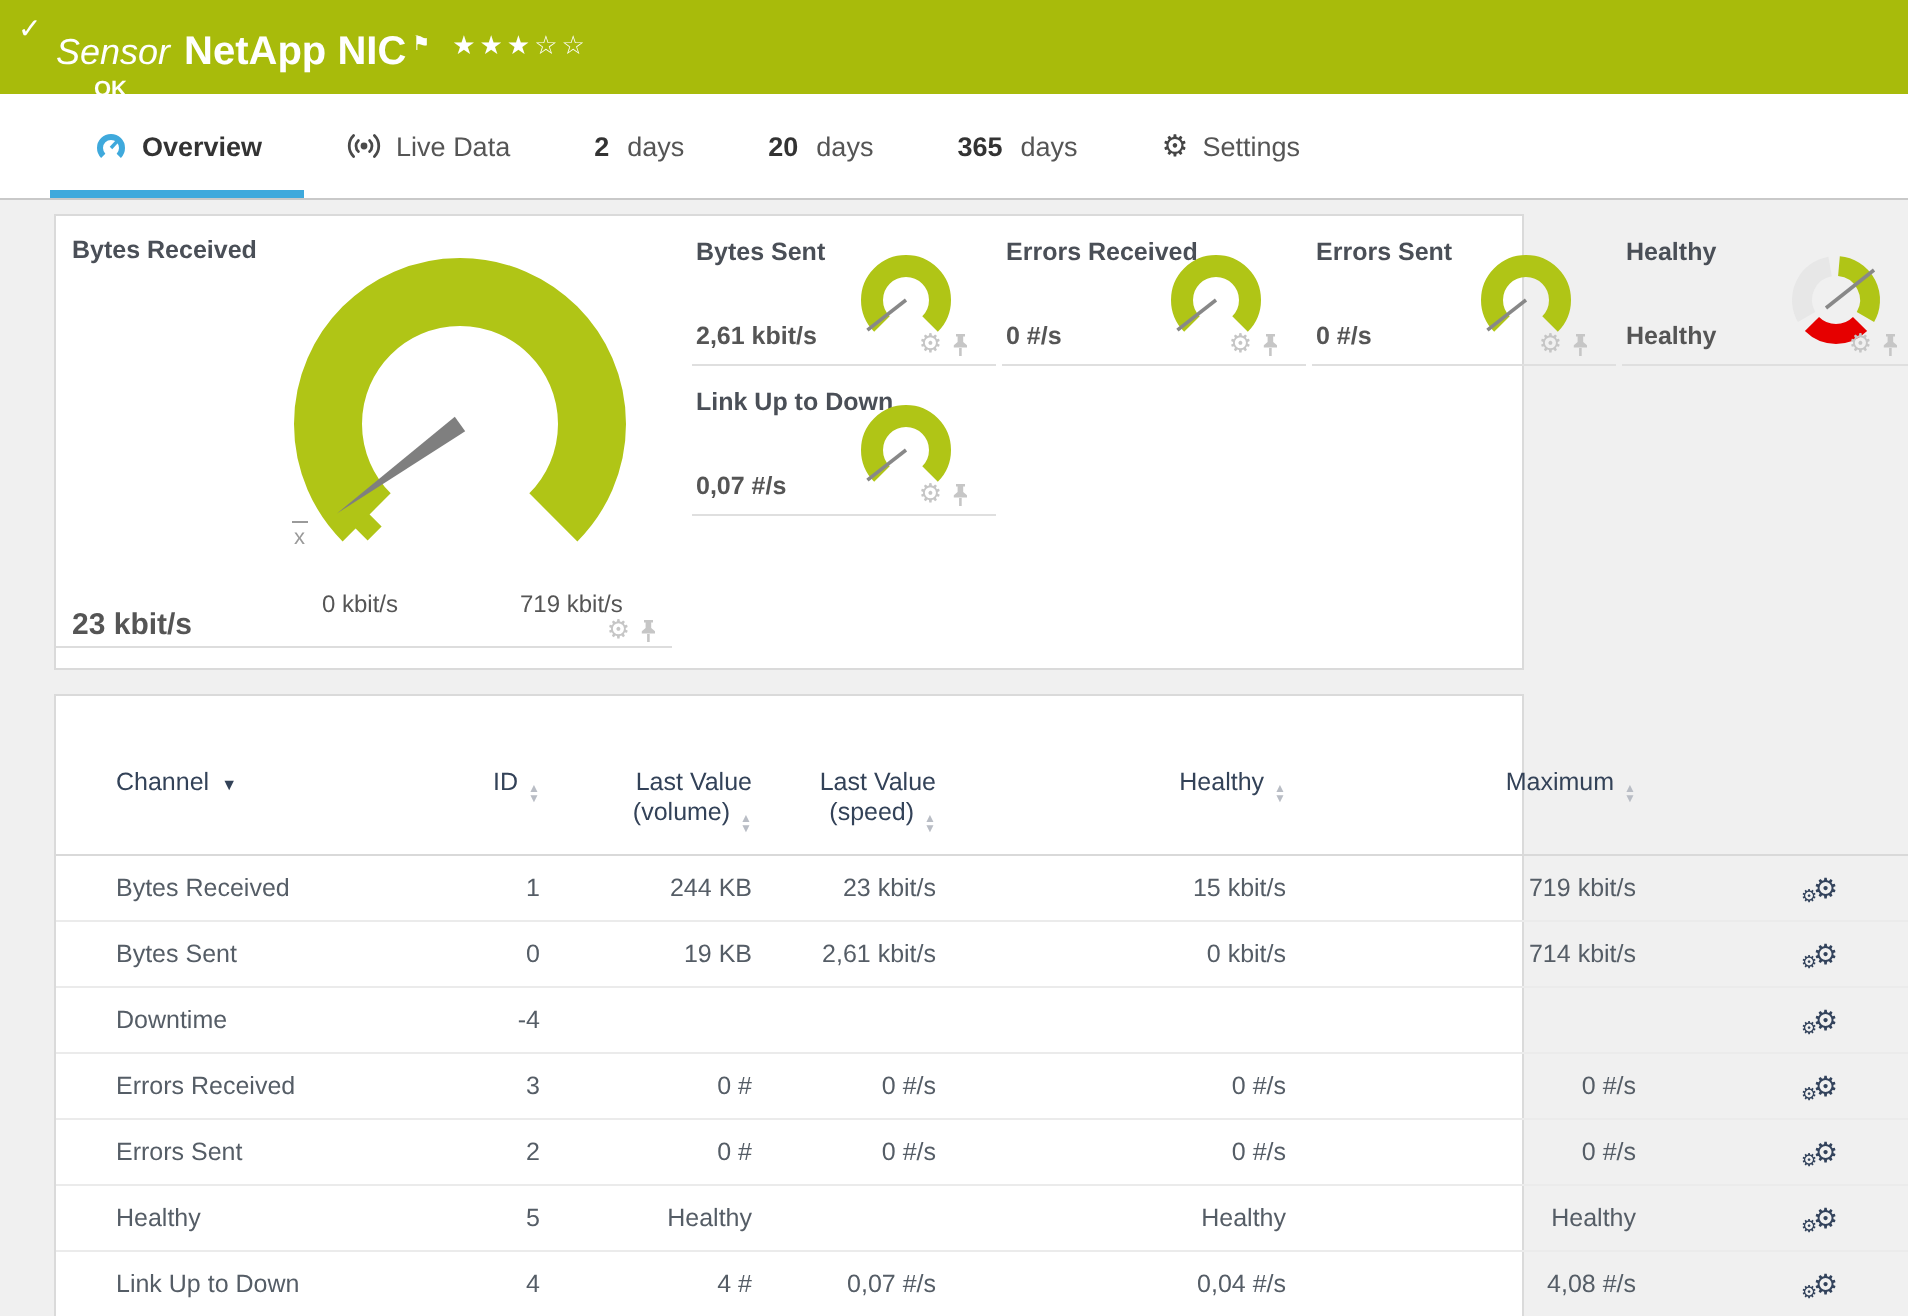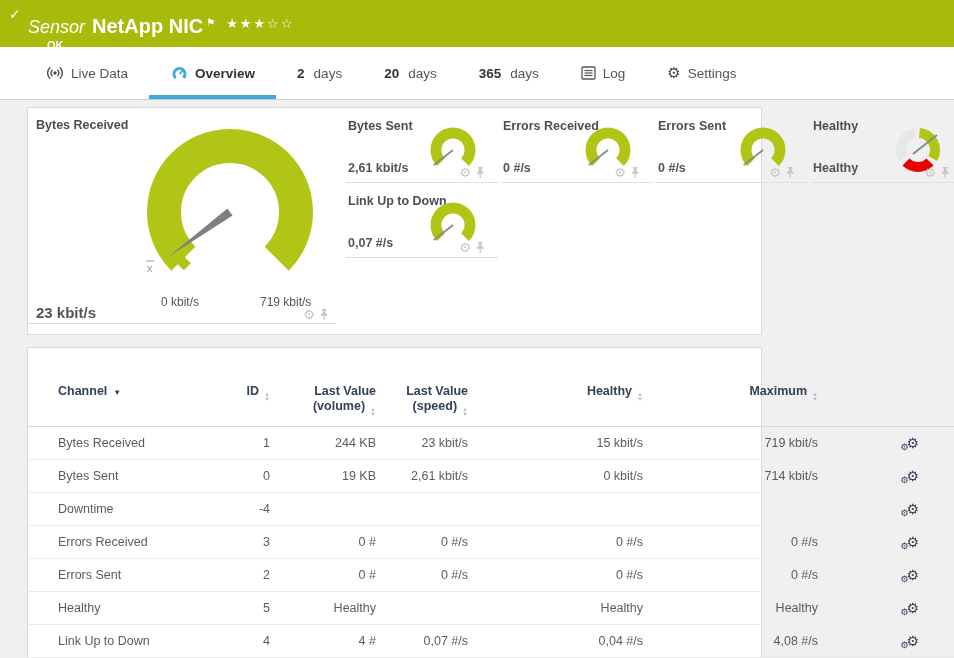--- a/index.html
+++ b/index.html
@@ -47,21 +47,21 @@
                 column-gap:3px; align-content:start; }
   .gauge-cell { position:relative; border-bottom:1px solid #dfdfdf; }
   .gauge-cell .g-title { left:2px; top:11px; }
   .gauge-cell .gaugesvg { position:absolute; right:17px; top:16px; }
   .small-value { position:absolute; left:2px; bottom:7px; font-size:12.5px; font-weight:bold; color:#555; }
   .gauge-cell .cell-icons { right:12px; bottom:2px; }
 
   
   .table-panel { margin-top:12px; height:330px; }
   table { width:100%; border-collapse:collapse; table-layout:fixed; margin-top:20px; }
-  th { font-size:12.5px; font-weight:bold; color:#334258; text-align:right; vertical-align:top;
+  th { font-size:12.5px; font-weight:normal; color:#334258; text-align:right; vertical-align:top;
        padding:16px 6px 10px 0; line-height:15px; cursor:pointer; white-space:nowrap; border-bottom:1px solid #d9d9d9; }
   th.ch { text-align:left; padding-left:30px; }
   td { height:33px; font-size:12.5px; color:#555d66; text-align:right; padding-right:6px;
        border-bottom:1px solid #ebebeb; white-space:nowrap; }
   td.ch { text-align:left; padding-left:30px; }
   td.act { padding-right:36px; }
   .sort { display:inline-flex; flex-direction:column; font-size:6px; line-height:5px; color:#b9bdc5;
           margin-left:5px; position:relative; top:1px; }
   .sorted { font-size:8px; color:#334258; margin-left:6px; }
   .chan-gear { position:relative; display:inline-block; font-size:14px; color:#33435c; cursor:pointer; font-style:normal; }
@@ -74,54 +74,45 @@
 
   <div class="topbar">
     <span class="check">✓</span>
     <div class="line1">
       <span class="kind">Sensor</span><span class="title">NetApp NIC</span><span class="flag">⚑</span><span class="stars">★★★☆☆</span>
     </div>
     <div class="okbadge">OK</div>
   </div>
 
   <div class="tabbar">
-    <div class="tab">
-      <svg width="18" height="14" viewBox="0 0 18 14">
-        <circle cx="9" cy="7" r="1.7" fill="#4a4a4a"></circle>
-        <path d="M6.2 4.2 A3.9 3.9 0 0 0 6.2 9.8 M3.8 1.8 A7.3 7.3 0 0 0 3.8 12.2 M11.8 4.2 A3.9 3.9 0 0 1 11.8 9.8 M14.2 1.8 A7.3 7.3 0 0 1 14.2 12.2" fill="none" stroke="#4a4a4a" stroke-width="1.4" stroke-linecap="round"></path>
-      </svg>
-      <span>Live Data</span>
-    </div>
     <div class="tab active">
       <svg width="18" height="16" viewBox="0 0 18 16">
         <path d="M5.61 12.89 A5.5 5.5 0 1 1 13.39 12.89" fill="none" stroke="#3fa9dc" stroke-width="3"></path>
         <line x1="9.5" y1="9" x2="13.6" y2="4.6" stroke="#3fa9dc" stroke-width="1.7"></line>
       </svg>
       <span>Overview</span>
     </div>
     <div class="tab">
+      <svg width="18" height="14" viewBox="0 0 18 14">
+        <circle cx="9" cy="7" r="1.7" fill="#4a4a4a"></circle>
+        <path d="M6.2 4.2 A3.9 3.9 0 0 0 6.2 9.8 M3.8 1.8 A7.3 7.3 0 0 0 3.8 12.2 M11.8 4.2 A3.9 3.9 0 0 1 11.8 9.8 M14.2 1.8 A7.3 7.3 0 0 1 14.2 12.2" fill="none" stroke="#4a4a4a" stroke-width="1.4" stroke-linecap="round"></path>
+      </svg>
+      <span>Live Data</span>
+    </div>
+    <div class="tab">
       <span class="num">2</span>
       <span>days</span>
     </div>
     <div class="tab">
       <span class="num">20</span>
       <span>days</span>
     </div>
     <div class="tab">
       <span class="num">365</span>
       <span>days</span>
-    </div>
-    <div class="tab">
-      <svg width="15" height="14" viewBox="0 0 15 14">
-        <rect x="1" y="1" width="13" height="12" rx="1" fill="#fff" stroke="#555" stroke-width="1.3"></rect>
-        <line x1="3.5" y1="4.5" x2="11.5" y2="4.5" stroke="#555" stroke-width="1.2"></line>
-        <line x1="3.5" y1="7" x2="11.5" y2="7" stroke="#555" stroke-width="1.2"></line>
-        <line x1="3.5" y1="9.5" x2="11.5" y2="9.5" stroke="#555" stroke-width="1.2"></line>
-      </svg>
-      <span>Log</span>
     </div>
     <div class="tab">
       <span class="gearglyph">⚙</span>
       <span>Settings</span>
     </div>
   </div>
 
   <div class="content">
 
     <div class="panel gauges-panel">

